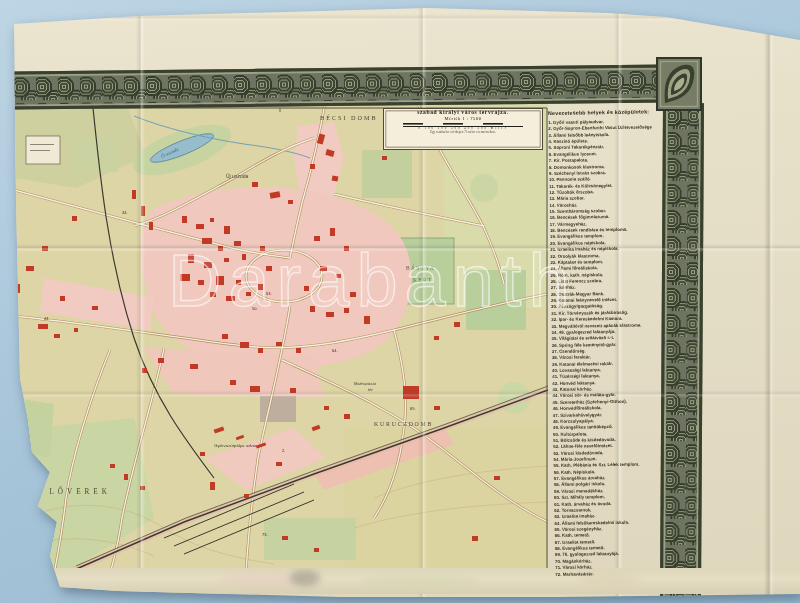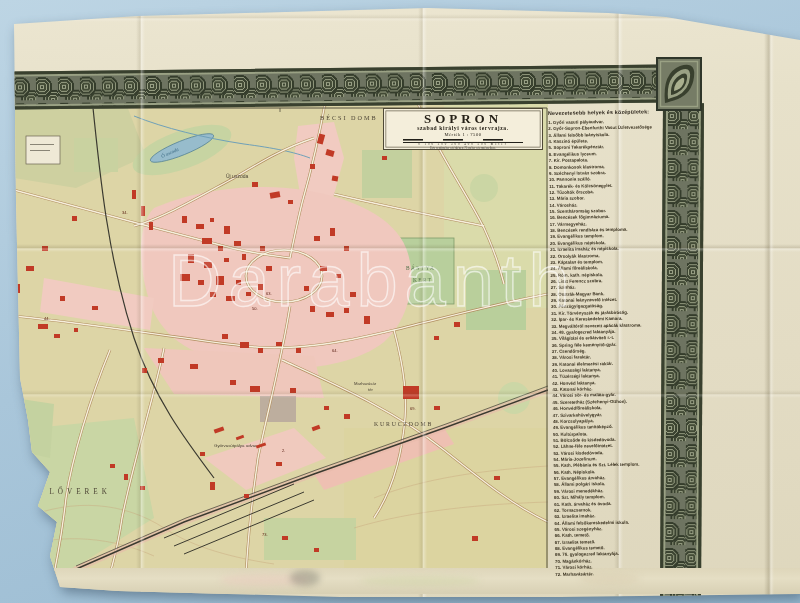--- a/index.html
+++ b/index.html
@@ -276,21 +276,20 @@
               <text x="340" y="287" font-size="4.2" class="small-label">Marhavásár</text>
               <text x="354" y="293" font-size="4.2" class="small-label">tér</text>
               <text x="200" y="349" font-size="4.4" class="small-label">Győrvasútpálya udvar</text>
               <text x="4" y="396" font-size="7.2" letter-spacing="4" class="district-label">LSŐ  LŐVEREK</text>
               <text x="260" y="7" font-size="5" class="tick-label">13°</text>
             </g>
         </svg>
       </div>
 
       <div id="title-box">
-        <div id="map-title">SOPRON</div>
         <div id="map-subtitle">szabad királyi város tervrajza.</div>
         <div id="map-scale">Mérték 1 : 7500</div>
         <div id="scale-bar"></div>
         <div id="scale-ticks">
           <span>0 100 200 300 400 500</span>
           <span>méter</span>
         </div>
         <div id="scale-note">Egy centiméter a térképen 75 méter a természetben.</div>
       </div>
 

